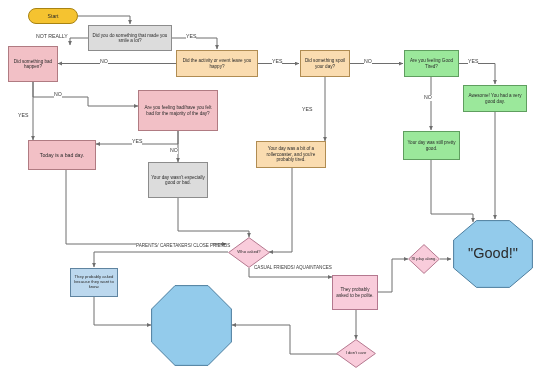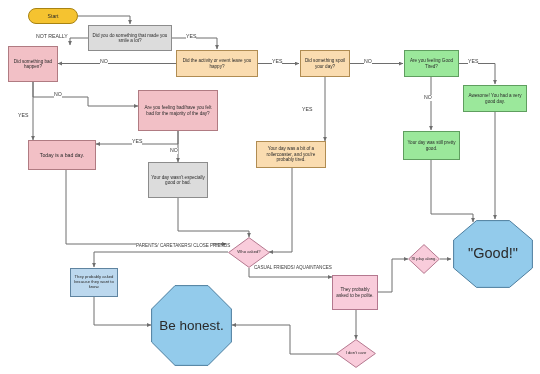--- a/index.html
+++ b/index.html
@@ -197,21 +197,20 @@
     <svg class="dshape" viewBox="0 0 40 29" preserveAspectRatio="none">
       <polygon points="20,0.6 39.4,14.5 20,28.4 0.6,14.5" fill="#f9ccdb" stroke="#b4788f" stroke-width="1"></polygon>
     </svg>
     <span class="dtext">I don't care</span>
   </div>
 
   <div class="node octa f13" style="left:151px;top:285px;width:81px;height:81px;">
     <svg class="oshape" viewBox="0 0 81 81" preserveAspectRatio="none">
       <polygon points="24,0.6 57,0.6 80.4,24 80.4,57 57,80.4 24,80.4 0.6,57 0.6,24" fill="#93cbeb" stroke="#4e7e9e" stroke-width="1"></polygon>
     </svg>
-    <span class="otext">Be honest.</span>
   </div>
 
   <div class="edge-label f5" style="left:36px;top:34px;">NOT REALLY</div>
   <div class="edge-label f5" style="left:186px;top:34px;">YES</div>
   <div class="edge-label f5" style="left:100px;top:59px;">NO</div>
   <div class="edge-label f5" style="left:272px;top:59px;">YES</div>
   <div class="edge-label f5" style="left:54px;top:92px;">NO</div>
   <div class="edge-label f5" style="left:18px;top:113px;">YES</div>
   <div class="edge-label f5" style="left:132px;top:139px;">YES</div>
   <div class="edge-label f5" style="left:170px;top:148px;">NO</div>

